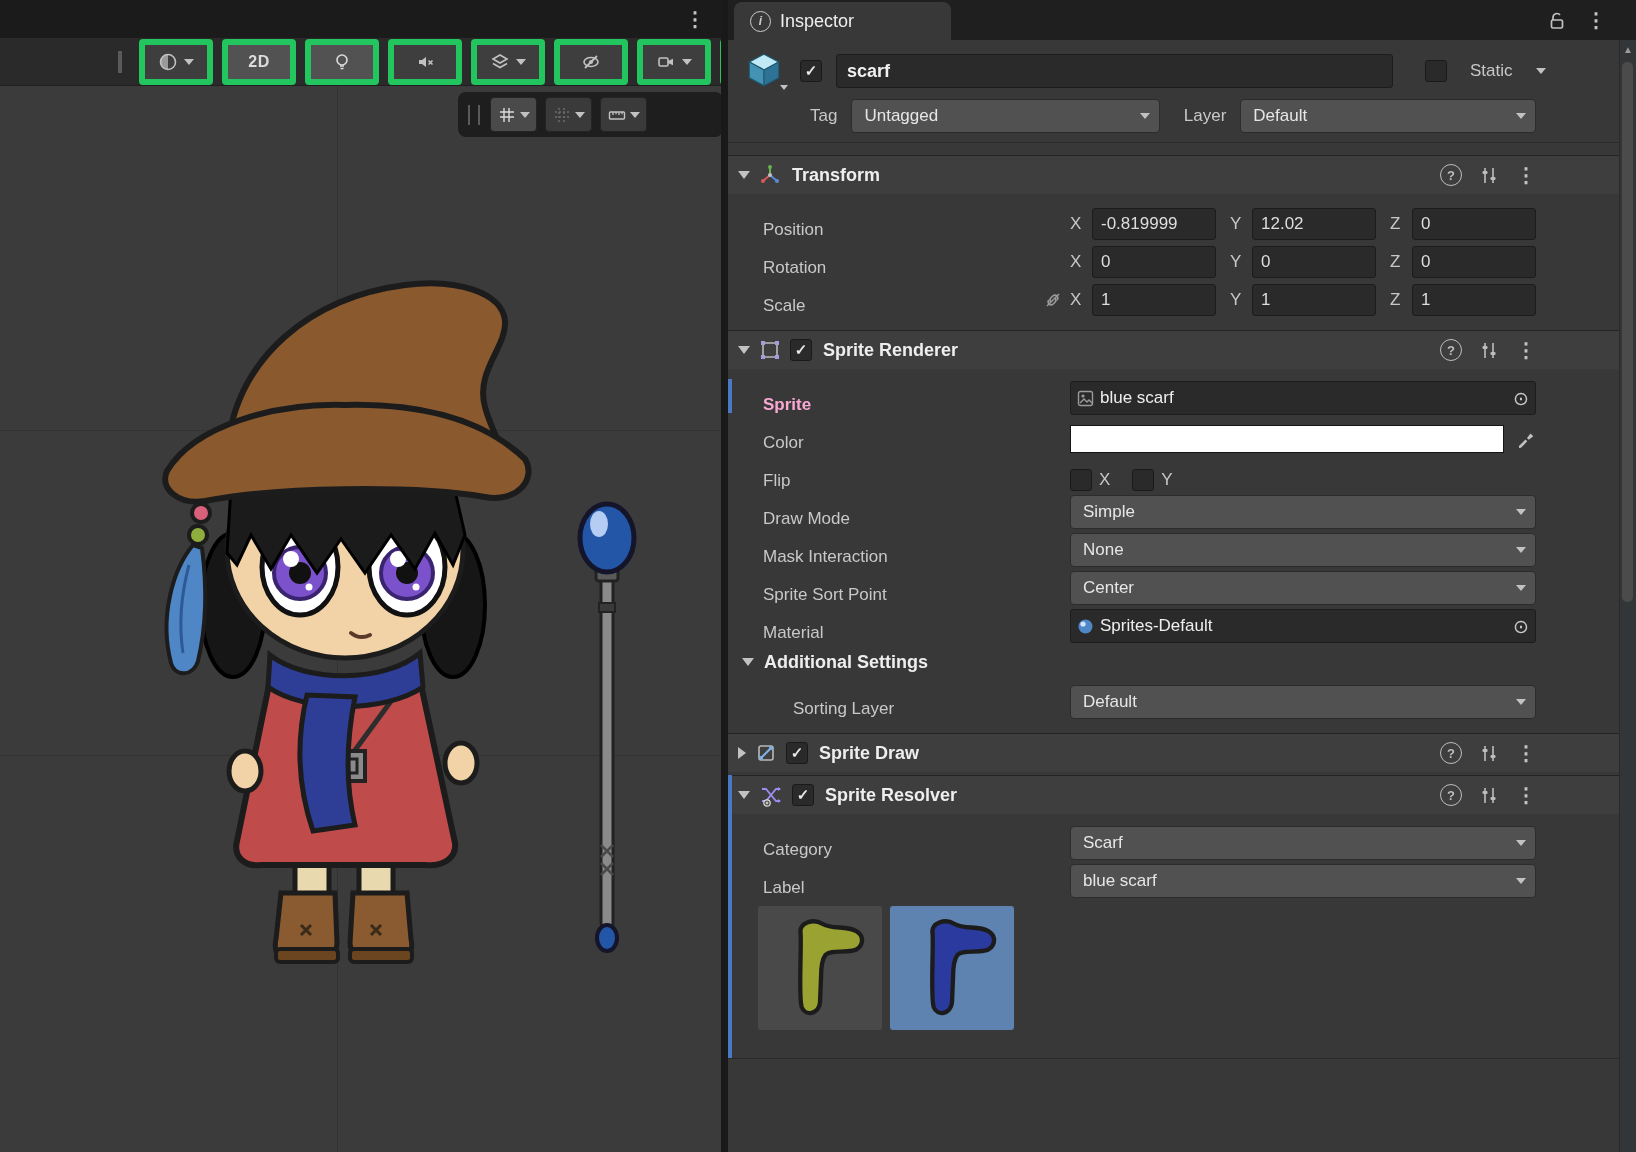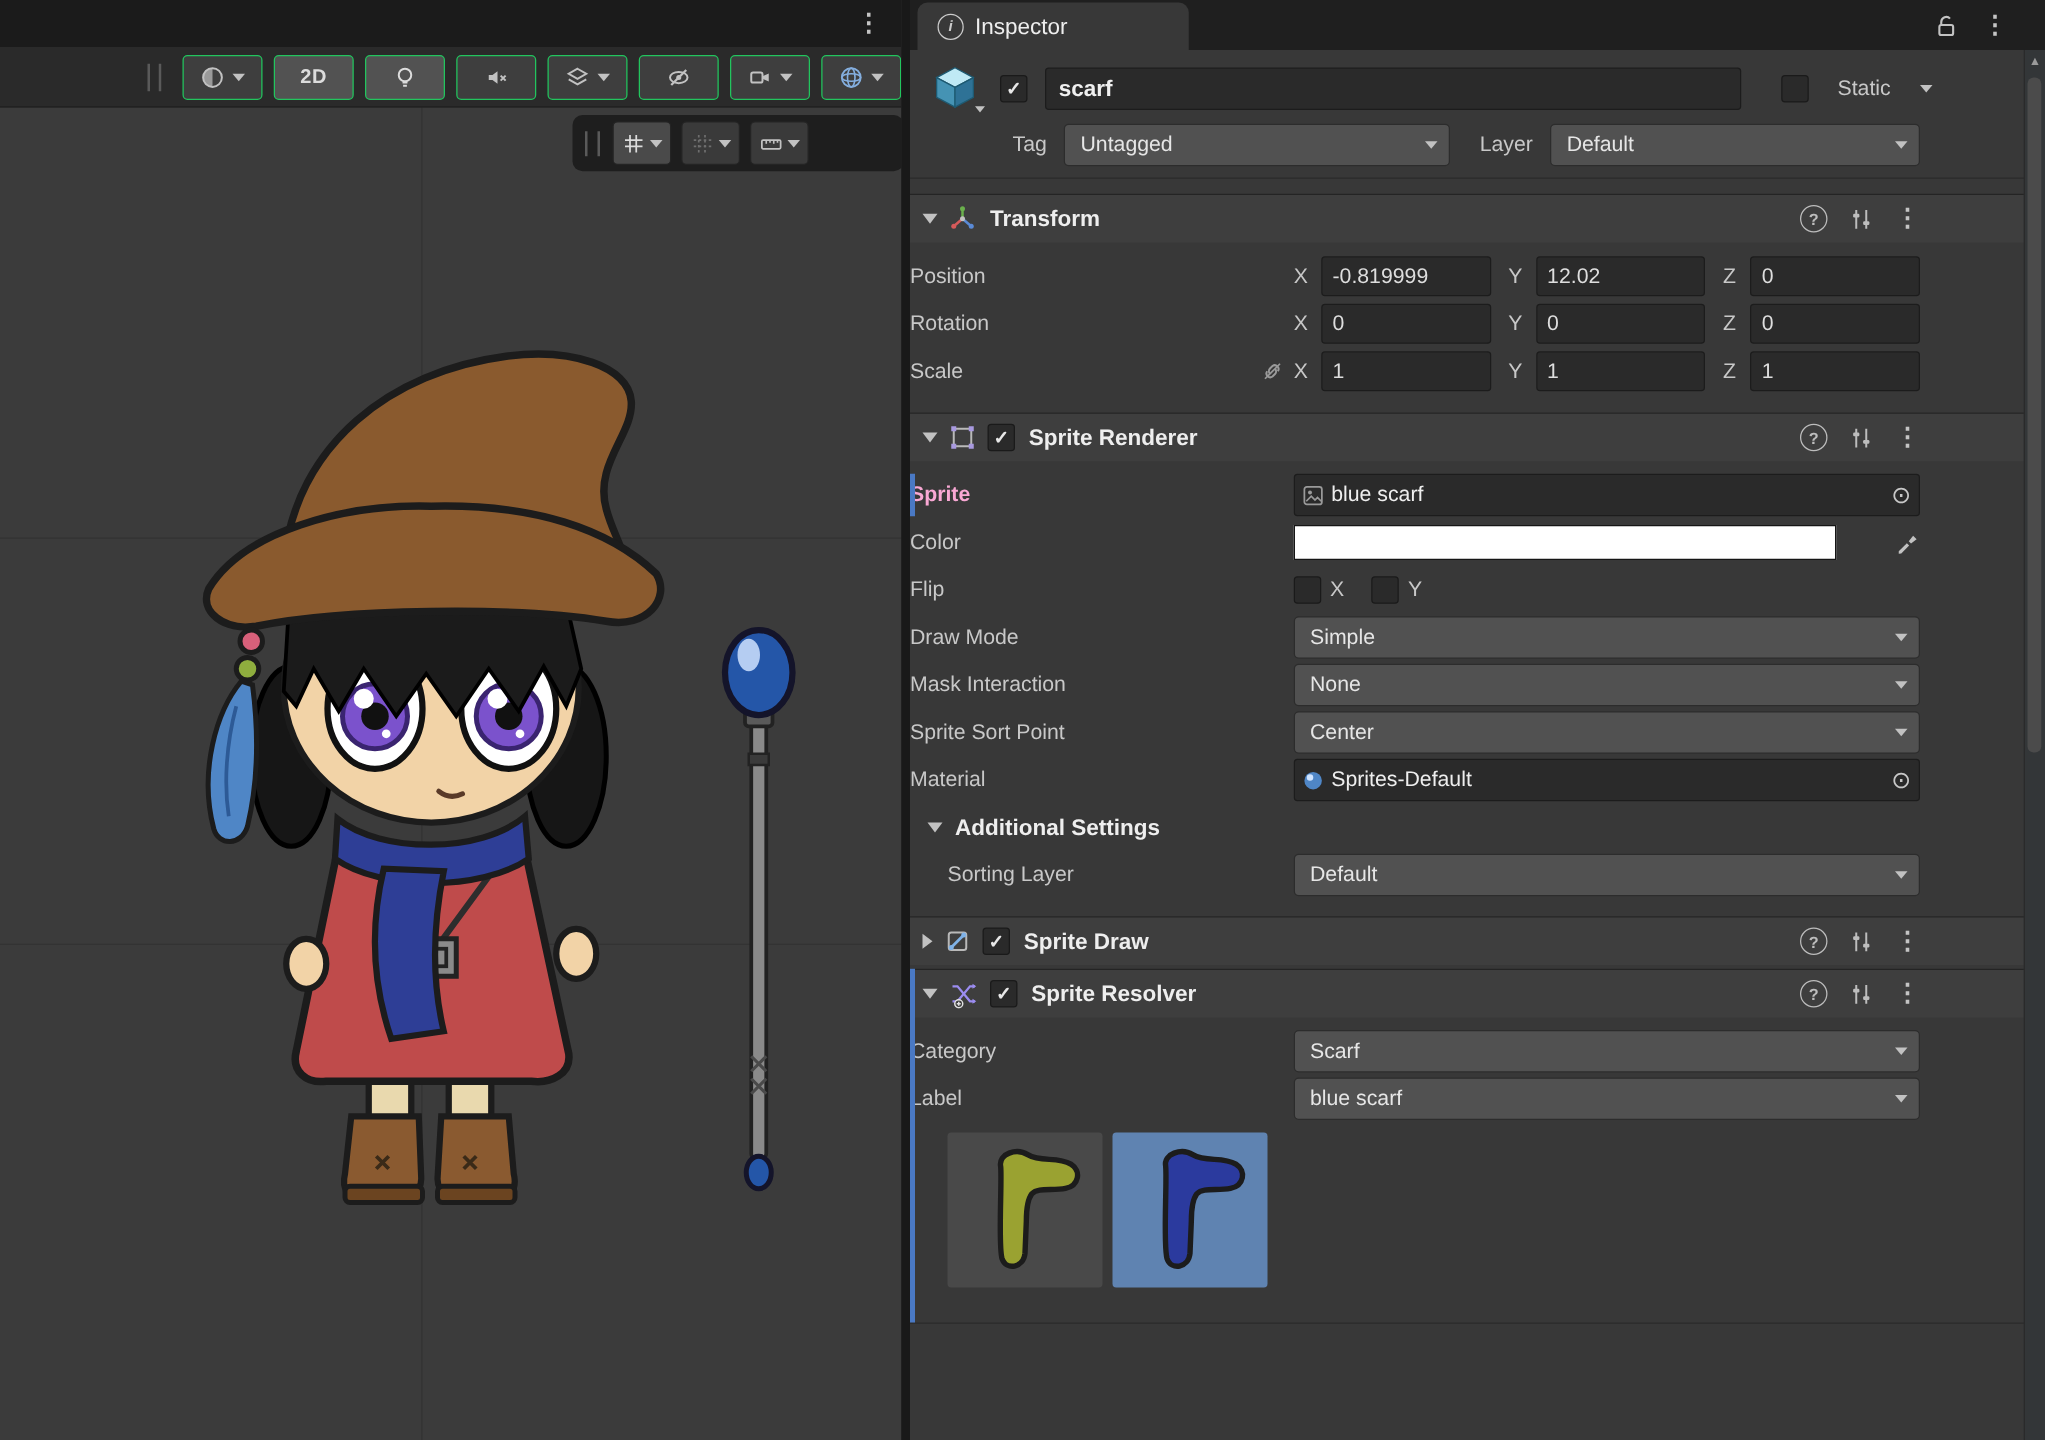--- a/index.html
+++ b/index.html
@@ -3,21 +3,21 @@
 <meta charset="utf-8">
 <style>
   html,body{margin:0;padding:0;background:#222;}
   .app{position:relative;width:1636px;height:1152px;background:#383838;font-family:"Liberation Sans",sans-serif;overflow:hidden;color:#d2d2d2;-webkit-font-smoothing:antialiased;}
   
   .scene{position:absolute;left:0;top:0;width:721px;height:1152px;background:#3b3b3b;overflow:hidden;}
   .scene-topbar{position:absolute;left:0;top:0;width:100%;height:38px;background:#1b1b1b;display:flex;align-items:center;justify-content:flex-end;}
   .scene-topbar .kebab{margin-right:16px;}
   .scene-toolbar{position:absolute;left:0;top:38px;width:100%;height:47px;background:#2a2a2a;border-bottom:1px solid #1f1f1f;display:flex;align-items:center;gap:9px;}
   .drag-handle{width:8px;height:22px;border-left:2px solid #5a5a5a;border-right:2px solid #5a5a5a;margin-left:118px;margin-right:8px;}
-  .tbtn{height:34px;min-width:46px;background:#3e3e3e;border:1px solid #22c55e;border-radius:4px;display:flex;align-items:center;justify-content:center;padding:0 8px;gap:4px;cursor:default;}
+  .tbtn{height:34px;min-width:46px;background:#3e3e3e;border:6px solid #22c55e;border-radius:4px;display:flex;align-items:center;justify-content:center;padding:0 8px;gap:4px;cursor:default;}
   .tbtn.active{background:#525252;}
   .tbtn .caret{margin-left:2px;}
   .caret{width:0;height:0;border-left:5px solid transparent;border-right:5px solid transparent;border-top:6px solid #c2c2c2;display:inline-block;}
   .btn2d{font-size:16px;font-weight:bold;color:#dcdcdc;letter-spacing:.5px;}
   .kebab{color:#c4c4c4;font-size:20px;line-height:1;font-weight:bold;}
   .grid-overlay{position:absolute;left:458px;top:92px;width:265px;height:45px;background:#1e1e1e;border-radius:8px;display:flex;align-items:center;gap:8px;}
   .grid-overlay .drag-handle{margin-left:10px;margin-right:2px;height:20px;}
   .obtn{height:33px;background:#3a3a3a;border:1px solid #242424;border-radius:4px;display:flex;align-items:center;padding:0 6px;gap:3px;}
   .obtn.active{background:#4a4a4a;}
   .gridline-v{position:absolute;top:85px;bottom:0;width:1px;background:#333333;}
@@ -57,21 +57,21 @@
   .spacer12{height:12px;}
   
   .comp-header{height:38px;background:#3e3e3e;border-top:1px solid #242424;display:flex;align-items:center;padding-left:10px;padding-right:100px;gap:9px;position:relative;}
   .comp-title{font-size:18px;font-weight:bold;color:#eeeeee;margin-left:2px;}
   .hdr-right{margin-left:auto;display:flex;align-items:center;gap:18px;}
   .help-circle{width:20px;height:20px;border-radius:50%;border:1.5px solid #bdbdbd;color:#bdbdbd;font-size:13px;font-weight:bold;display:flex;align-items:center;justify-content:center;}
   .arrow-down{width:0;height:0;border-left:6px solid transparent;border-right:6px solid transparent;border-top:8px solid #c2c2c2;display:inline-block;}
   .arrow-right{width:0;height:0;border-top:6px solid transparent;border-bottom:6px solid transparent;border-left:8px solid #c2c2c2;display:inline-block;}
   
   .comp-body{padding:8px 0 14px 0;position:relative;}
-  .prop-row{height:38px;display:flex;align-items:center;padding-right:100px;position:relative;}
+  .prop-row{height:38px;display:flex;align-items:flex-end;padding-left:35px;padding-right:100px;position:relative;}
   .prop-label{flex:0 0 307px;font-size:17px;color:#c8c8c8;}
   .prop-label.bold{color:#f9a8d4;font-weight:bold;}
   .prop-label.indent{padding-left:30px;flex-basis:277px;}
   .controls{flex:1;display:flex;align-items:center;}
   .axis{width:16px;font-size:17px;color:#c8c8c8;margin-right:6px;}
   .tf{height:30px;background:#2a2a2a;border:1px solid #1c1c1c;border-radius:3px;display:flex;align-items:center;padding:0 8px;color:#dedede;font-size:17px;}
   .vf{flex:1;margin-right:14px;}
   .vf:last-child{margin-right:0;}
   .full{flex:1;}
   .link-icon{margin-right:8px;margin-left:-26px;}

